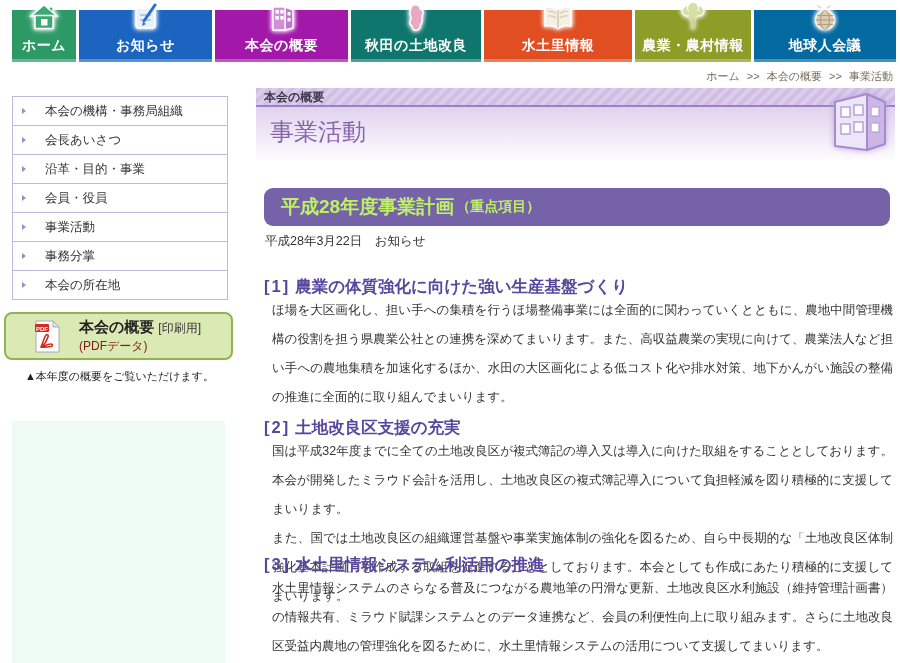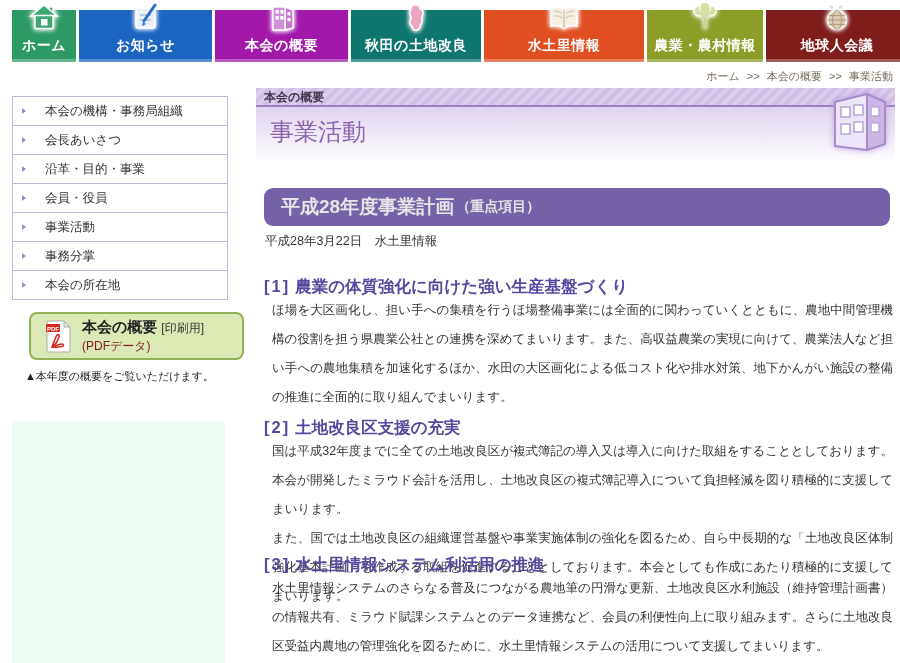--- a/index.html
+++ b/index.html
@@ -9,40 +9,40 @@
   
   .nav{position:absolute;left:12px;top:10px;height:52px;display:flex;gap:3px;}
   .tab{position:relative;display:flex;align-items:flex-end;justify-content:center;
        color:#fff;font-weight:bold;font-size:14px;letter-spacing:.5px;cursor:pointer;
        padding-bottom:7px;box-sizing:border-box;}
   .tab::after{content:"";position:absolute;left:0;right:0;bottom:0;height:3px;
        background:rgba(255,255,255,.28);pointer-events:none;}
   .tab .nicon{position:absolute;top:-8px;left:50%;transform:translateX(-50%);
        filter:drop-shadow(0 0 2px rgba(255,255,255,.95)) drop-shadow(0 0 2px rgba(255,255,255,.75));}
   .t1{width:64px;} .t2{width:133px;} .t3{width:133px;} .t4{width:130px;}
-  .t5{width:160px;} .t6{width:116px;} .t7{width:142px;}
+  .t5{width:148px;} .t6{width:116px;} .t7{width:142px;}
 
   
   .breadcrumb{position:absolute;top:69px;right:7px;font-size:11px;color:#756b59;}
   .breadcrumb .sep{margin:0 4px;}
   .breadcrumb .crumb{cursor:pointer;}
 
   
   .sidebar{position:absolute;left:12px;top:96px;width:214px;background:#fff;
        border:1px solid #C6B6DC;}
   .side-item{height:28px;border-bottom:1px solid #C6B6DC;display:flex;align-items:center;
        gap:19px;padding-left:9px;font-size:12.5px;color:#333;cursor:pointer;}
   .side-item:last-child{border-bottom:none;}
   .tri{width:0;height:0;border-left:4px solid #9c8cbc;
        border-top:3.5px solid transparent;border-bottom:3.5px solid transparent;}
 
   
-  .pdf-box{position:absolute;left:29px;top:312px;width:197px;height:44px;
+  .pdf-box{position:absolute;left:4px;top:312px;width:197px;height:44px;
        background:#DBE9B4;border:2px solid #94B156;border-radius:8px;
-       display:flex;align-items:center;padding-left:14px;gap:10px;cursor:pointer;}
+       display:flex;align-items:center;padding-left:28px;gap:18px;cursor:pointer;}
   .pdf-text .l1{font-size:15px;font-weight:bold;color:#222;}
   .pdf-text .l1 .print{font-weight:normal;font-size:12px;color:#333;margin-left:4px;}
   .pdf-text .l2{font-size:12px;color:#7f1d1d;margin-top:1px;}
   .pdf-note{position:absolute;left:12px;top:369px;width:215px;text-align:center;
        font-size:11px;color:#222;}
 
   
   .mint{position:absolute;left:12px;top:421px;width:213px;height:242px;background:#EDFBF3;}
 
   
@@ -52,21 +52,21 @@
        background:repeating-linear-gradient(-45deg,#dccdec 0 4px,#d0bee5 4px 8px);
        border-bottom:2px solid #9C82C4;}
   .title-band{height:53px;background:linear-gradient(#E0D3EE,#FDFCFE);}
   .page-title{font-size:24px;color:#8A64AE;padding:9px 0 0 14px;}
   .hdr-building{position:absolute;right:6px;top:2px;
        filter:drop-shadow(0 0 3px rgba(186,158,222,.9));}
 
   
   .plan-header{position:absolute;left:264px;top:188px;width:626px;height:38px;
        box-sizing:border-box;border-radius:9px;display:flex;align-items:center;
-       padding-left:17px;color:#e5e5e5;}
+       padding-left:17px;color:#bef264;}
   .plan-header .pt{font-size:19px;font-weight:bold;}
   .plan-header .ps{font-size:14px;font-weight:bold;margin-left:2px;}
   .date-line{position:absolute;left:265px;top:233px;font-size:12.5px;color:#333;}
 
   
   .sec-h{position:absolute;left:264px;font-size:16.5px;font-weight:bold;color:#57489E;}
   .sec-h .no{letter-spacing:2px;margin-right:5px;}
   .sec-body{position:absolute;left:272px;width:621px;font-size:12.5px;line-height:29px;
        color:#333;text-align:justify;}
   .sec-body p{margin:0;}
@@ -130,21 +130,21 @@
       <svg class="nicon" width="32" height="32" viewBox="0 0 32 32">
         <path d="M16,26 L16,14" stroke="#C9D494" stroke-width="2.6" stroke-linecap="round"></path>
         <path d="M16,17 L11,13 M16,15 L20,11" stroke="#C9D494" stroke-width="1.8"></path>
         <circle cx="10" cy="9" r="5" fill="#D6E0A6" stroke="#fff" stroke-width="1.2"></circle>
         <circle cx="22" cy="9" r="5" fill="#D6E0A6" stroke="#fff" stroke-width="1.2"></circle>
         <circle cx="16" cy="6" r="5.5" fill="#D6E0A6" stroke="#fff" stroke-width="1.2"></circle>
         <circle cx="16" cy="11" r="5" fill="#D6E0A6"></circle>
       </svg>
       <span>農業・農村情報</span>
     </div>
-    <div class="tab t7" style="background-color: #7f1d1d;">
+    <div class="tab t7" style="background-color: #0369a1;">
       <svg class="nicon" width="32" height="32" viewBox="0 0 32 32">
         <path d="M13,7 C10,7 8,5 7,3 C10,2.5 13,3.5 13,7 Z" fill="#DCCDB5" stroke="#fff" stroke-width="1.2"></path>
         <path d="M17,7 C20,7 22,5 23,3 C20,2.5 17,3.5 17,7 Z" fill="#DCCDB5" stroke="#fff" stroke-width="1.2"></path>
         <circle cx="16" cy="18" r="9.5" fill="#DCCDB5" stroke="#fff" stroke-width="1.4"></circle>
         <ellipse cx="16" cy="18" rx="4.5" ry="9.5" fill="none" stroke="#B49D7E" stroke-width="1.1"></ellipse>
         <line x1="6.5" y1="18" x2="25.5" y2="18" stroke="#B49D7E" stroke-width="1.1"></line>
         <line x1="8" y1="13.5" x2="24" y2="13.5" stroke="#B49D7E" stroke-width="1.1"></line>
         <line x1="8" y1="22.5" x2="24" y2="22.5" stroke="#B49D7E" stroke-width="1.1"></line>
       </svg>
       <span>地球人会議</span>
@@ -223,21 +223,21 @@
       <rect x="23" y="32" width="9" height="10" fill="#fff" stroke="#B9A3D8" stroke-width="1.5"></rect>
       <rect x="40" y="17" width="8" height="9" fill="#fff" stroke="#B9A3D8" stroke-width="1.3"></rect>
       <rect x="40" y="33" width="8" height="9" fill="#fff" stroke="#B9A3D8" stroke-width="1.3"></rect>
     </svg>
   </div>
 
   <div class="plan-header" style="background-color: rgb(117, 98, 168);">
     <span class="pt">平成28年度事業計画</span>
     <span class="ps">（重点項目）</span>
   </div>
-  <div class="date-line">平成28年3月22日　水土里情報</div>
+  <div class="date-line">平成28年3月22日　お知らせ</div>
 
   <div class="sec-h h1">
     <span class="no">[1]</span><span>農業の体質強化に向けた強い生産基盤づくり</span>
   </div>
   <div class="sec-body b1">
     <p>ほ場を大区画化し、担い手への集積を行うほ場整備事業には全面的に関わっていくとともに、農地中間管理機構の役割を担う県農業公社との連携を深めてまいります。また、高収益農業の実現に向けて、農業法人など担い手への農地集積を加速化するほか、水田の大区画化による低コスト化や排水対策、地下かんがい施設の整備の推進に全面的に取り組んでまいります。</p>
   </div>
 
   <div class="sec-h h2">
     <span class="no">[2]</span><span>土地改良区支援の充実</span>

